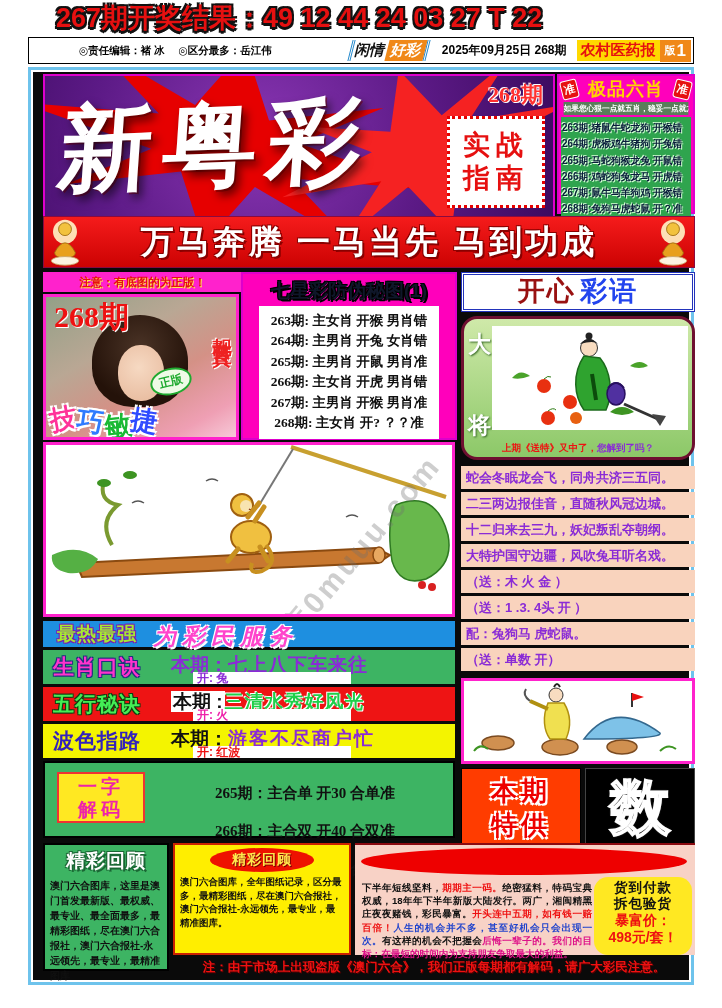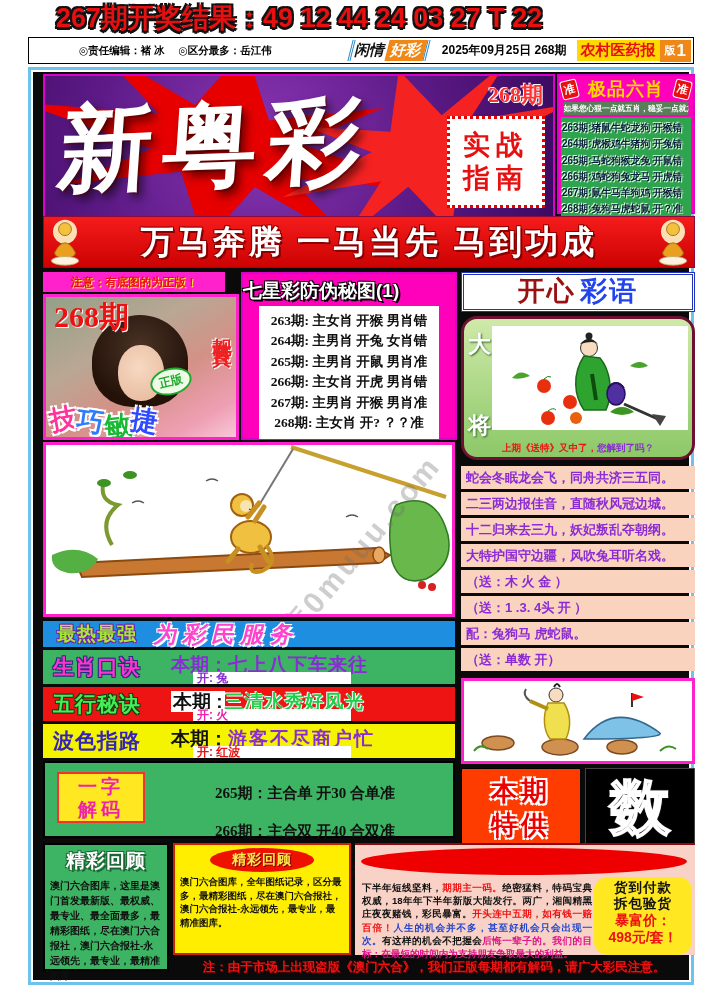--- a/index.html
+++ b/index.html
@@ -66,21 +66,21 @@
     text-shadow:1px 1px 0 #d8ffd8,-1px -1px 0 #d8ffd8;transform:scaleX(.98);transform-origin:left;}
 
   
   .banner{left:12px;top:146px;width:652px;height:52px;background:linear-gradient(#f51b1b,#cc0202);
     border:1px solid #8a0a40;box-sizing:border-box;display:flex;align-items:center;}
   .banner-text{flex:1;text-align:center;font-size:33px;font-weight:900;color:#fff;letter-spacing:3px;
     white-space:nowrap;text-shadow:-1px -1px 0 #8a0000,1px -1px 0 #8a0000,-1px 1px 0 #8a0000,2px 2px 0 #8a0000;}
   .buddha{width:36px;height:48px;margin:0 3px;flex:0 0 auto;}
 
   
-  .note-bar{left:12px;top:202px;width:182px;height:20px;background:#ff22cc;color:#e61010;
+  .note-bar{left:12px;top:202px;width:199px;height:20px;background:#ff22cc;color:#e61010;
     font-size:11.5px;font-weight:900;text-align:center;line-height:20px;white-space:nowrap;
     text-shadow:1px 1px 0 #ffe94d;}
   .photo{left:12px;top:224px;width:196px;height:146px;border:3px solid #ff22cc;box-sizing:border-box;
     background:linear-gradient(150deg,#93a087 0%,#b9a794 35%,#d49186 60%,#ef9fb4 85%,#f7c9d8 100%);overflow:hidden;}
   .hair{position:absolute;left:46px;top:18px;width:96px;height:92px;border-radius:50% 50% 42% 42%;
     background:radial-gradient(circle at 50% 35%,#4a3326,#241209 70%);}
   .face{position:absolute;left:72px;top:48px;width:46px;height:56px;border-radius:48%;
     background:radial-gradient(circle at 45% 40%,#f6d9c2,#e6b79a);}
   .photo-issue{position:absolute;left:8px;top:0px;font-size:30px;font-weight:800;color:#ee1111;
     font-family:"Liberation Serif","DejaVu Serif",serif;text-shadow:1px 1px 0 #fff;}
@@ -91,21 +91,21 @@
   .sk0{color:#ff3399;transform:rotate(-10deg);}
   .sk1{color:#2f7bff;transform:rotate(8deg) translateY(3px);}
   .sk2{color:#19b934;transform:rotate(-7deg) translateY(7px);}
   .sk3{color:#2f4bff;transform:rotate(9deg) translateY(2px);}
   .photo-badge{position:absolute;right:44px;bottom:42px;background:#eefbe6;border:2px solid #1faa2f;
     border-radius:50%;color:#1faa2f;font-size:12px;font-weight:900;padding:3px 7px;transform:rotate(-14deg);}
 
   
   .qixing{left:210px;top:202px;width:216px;height:168px;background:#ff00bb;border:2px solid #dd00cc;
     box-sizing:border-box;}
-  .qx-title{color:#ffffff;font-size:19px;font-weight:900;padding:4px 0 2px;
+  .qx-title{color:#0f172a;font-size:19px;font-weight:900;text-align:center;padding:4px 0 2px;
     white-space:nowrap;text-shadow:-1px -1px 0 #000,1px -1px 0 #000,-1px 1px 0 #000,2px 2px 0 #000;}
   .qx-panel{background:#fff;margin:0 16px 5px;height:128px;padding-top:5px;}
   .qx-row{font-family:"Liberation Serif","DejaVu Serif",serif;font-size:13.5px;font-weight:700;
     color:#101010;line-height:20.4px;text-align:center;white-space:nowrap;}
 
   
   .kx-title{left:430px;top:202px;width:234px;height:40px;background:#fff;border:3px double #2233bb;
     box-sizing:border-box;text-align:center;line-height:33px;white-space:nowrap;}
   .kx-title .red{color:#991111;font-size:27px;font-weight:900;letter-spacing:2px;}
   .kx-title .blue{color:#2244ee;font-size:27px;font-weight:900;letter-spacing:2px;}
@@ -136,21 +136,21 @@
 
   
   .monkey{left:12px;top:372px;width:412px;height:175px;background:#fff;border:3px solid #ff22cc;
     box-sizing:border-box;overflow:hidden;}
 
   .wm{color:rgba(110,110,110,.34);font-size:30px;font-weight:700;transform:rotate(-50deg);
     white-space:nowrap;z-index:60;pointer-events:none;letter-spacing:3px;}
 
   
   .service{left:12px;top:551px;width:412px;height:26px;background:#1e8fe0;display:flex;
-    align-items:center;padding-left:14px;box-sizing:border-box;gap:16px;}
+    padding-left:14px;box-sizing:border-box;gap:16px;}
   .svc-l{font-size:19px;font-weight:900;color:#a7e832;letter-spacing:1px;
     text-shadow:-1px -1px 0 #7a1bb4,1px -1px 0 #7a1bb4,-1px 1px 0 #7a1bb4,1px 1px 0 #7a1bb4;}
   .svc-r{font-size:23px;font-weight:900;font-style:italic;color:#ff44cc;letter-spacing:6px;
     text-shadow:-1px -1px 0 #fff,1px -1px 0 #fff,-1px 1px 0 #fff,2px 2px 0 #fff;}
 
   .tip{left:12px;width:412px;height:34px;box-sizing:border-box;}
   .tip1{top:580px;background:#3db463;} .tip2{top:617px;background:#ee1414;} .tip3{top:654px;background:#f4f400;}
   .tip-title{position:absolute;left:10px;top:3px;font-size:21px;font-weight:900;letter-spacing:1px;}
   .tip1 .tip-title{color:#ff33cc;text-shadow:-1px -1px 0 #203080,1px -1px 0 #203080,-1px 1px 0 #203080,1px 1px 0 #203080;}
   .tip2 .tip-title{color:#44ee55;text-shadow:-1px -1px 0 #104010,1px -1px 0 #104010,-1px 1px 0 #104010,1px 1px 0 #104010;}

